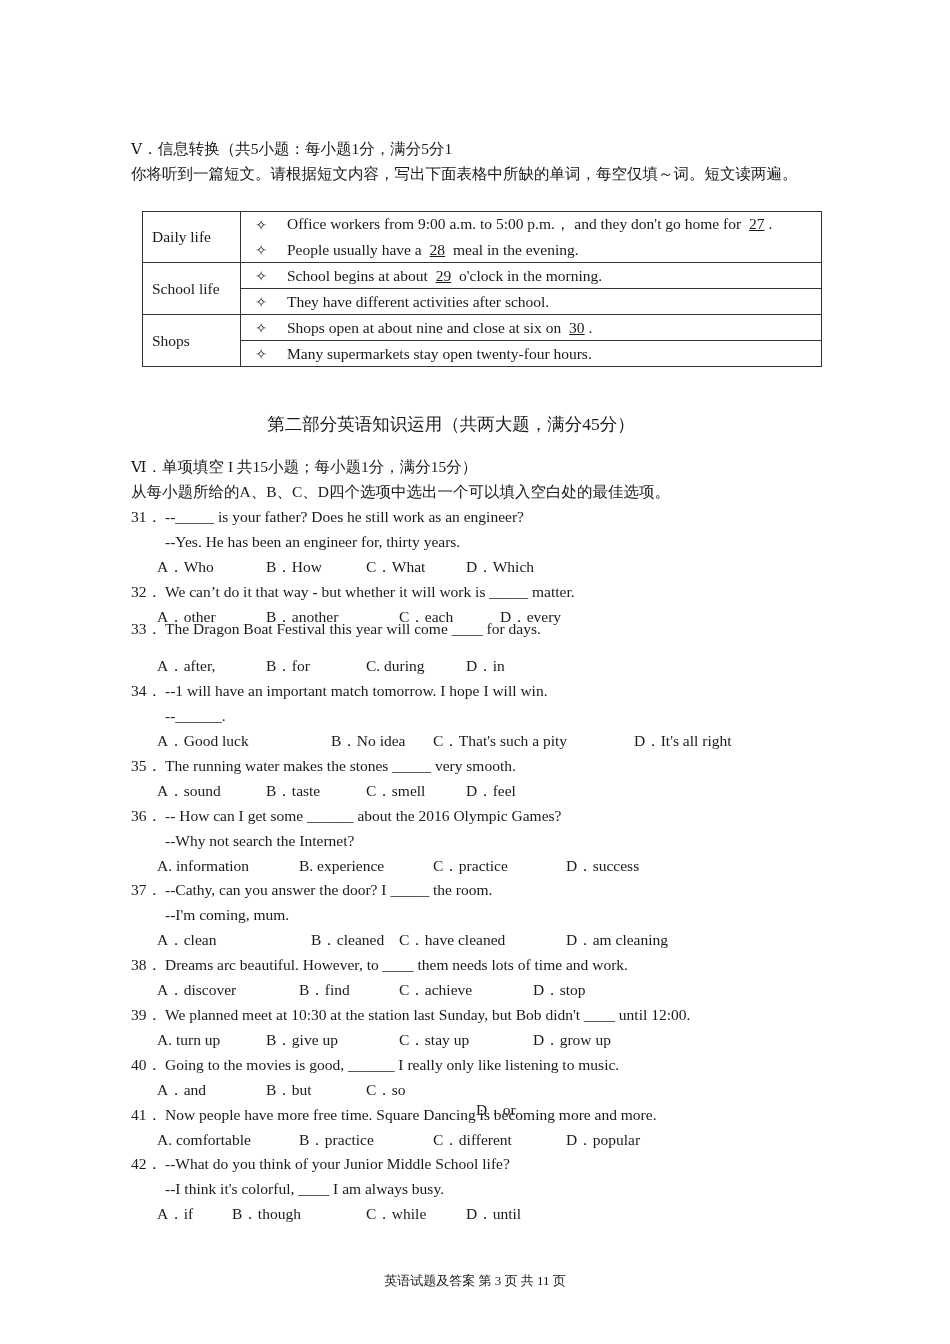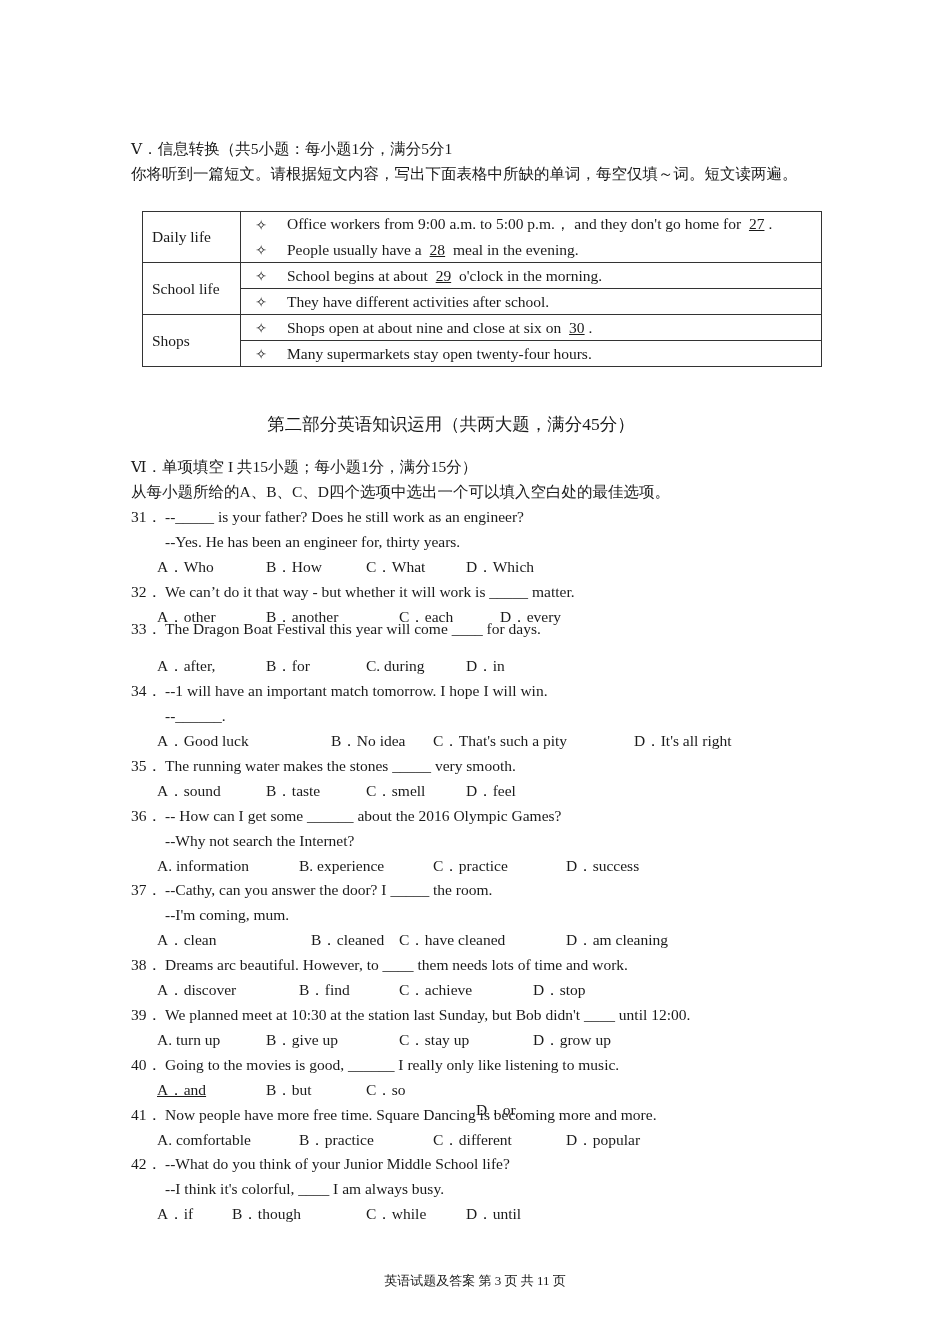--- a/index.html
+++ b/index.html
@@ -101,21 +101,21 @@
     <div class="line" style="top: 831px; left: 165px;"><span>--Why not search the Internet?</span></div>
     <div class="opts" style="top: 856px;"><span class="opt" style="left: 0px;">A. information</span><span class="opt" style="left: 142px;">B. experience</span><span class="opt" style="left: 276px;">C．practice</span><span class="opt" style="left: 409px;">D．success</span></div>
     <div class="line" style="top: 880px;"><span class="q-num">37．</span><span>--Cathy, can you answer the door? I _____ the room.</span></div>
     <div class="line" style="top: 905px; left: 165px;"><span>--I'm coming, mum.</span></div>
     <div class="opts" style="top: 930px;"><span class="opt" style="left: 0px;">A．clean</span><span class="opt" style="left: 109px; margin-left: 45px;">B．cleaned</span><span class="opt" style="left: 242px;">C．have cleaned</span><span class="opt" style="left: 409px;">D．am cleaning</span></div>
     <div class="line" style="top: 955px;"><span class="q-num">38．</span><span>Dreams arc beautiful. However, to ____ them needs lots of time and work.</span></div>
     <div class="opts" style="top: 980px;"><span class="opt" style="left: 0px;">A．discover</span><span class="opt" style="left: 142px;">B．find</span><span class="opt" style="left: 242px;">C．achieve</span><span class="opt" style="left: 376px;">D．stop</span></div>
     <div class="line" style="top: 1005px;"><span class="q-num">39．</span><span>We planned meet at 10:30 at the station last Sunday, but Bob didn't ____ until 12:00.</span></div>
     <div class="opts" style="top: 1030px;"><span class="opt" style="left: 0px;">A. turn up</span><span class="opt" style="left: 109px;">B．give up</span><span class="opt" style="left: 242px;">C．stay up</span><span class="opt" style="left: 376px;">D．grow up</span></div>
     <div class="line" style="top: 1055px;"><span class="q-num">40．</span><span>Going to the movies is good, ______ I really only like listening to music.</span></div>
-    <div class="opts" style="top: 1080px;"><span class="opt" style="left: 0px; text-decoration: underline;">A．and</span><span class="opt" style="left: 109px;">B．but</span><span class="opt" style="left: 209px;">C．so</span><span class="opt" style="left: 319px; margin-top: 20px;">D．or</span></div>
+    <div class="opts" style="top: 1080px;"><span class="opt" style="left: 0px;">A．and</span><span class="opt" style="left: 109px;">B．but</span><span class="opt" style="left: 209px;">C．so</span><span class="opt" style="left: 319px; margin-top: 20px;">D．or</span></div>
     <div class="line" style="top: 1105px;"><span class="q-num">41．</span><span>Now people have more free time. Square Dancing is becoming more and more.</span></div>
     <div class="opts" style="top: 1130px;"><span class="opt" style="left: 0px;">A. comfortable</span><span class="opt" style="left: 142px;">B．practice</span><span class="opt" style="left: 276px;">C．different</span><span class="opt" style="left: 409px;">D．popular</span></div>
     <div class="line" style="top: 1154px;"><span class="q-num">42．</span><span>--What do you think of your Junior Middle School life?</span></div>
     <div class="line" style="top: 1179px; left: 165px;"><span>--I think it's colorful, ____ I am always busy.</span></div>
     <div class="opts" style="top: 1204px;"><span class="opt" style="left: 0px;">A．if</span><span class="opt" style="left: 75px;">B．though</span><span class="opt" style="left: 209px;">C．while</span><span class="opt" style="left: 309px;">D．until</span></div>
   </div>
 
 <div class="footer">英语试题及答案 第 3 页 共 11 页</div>
 
 </body></html>

